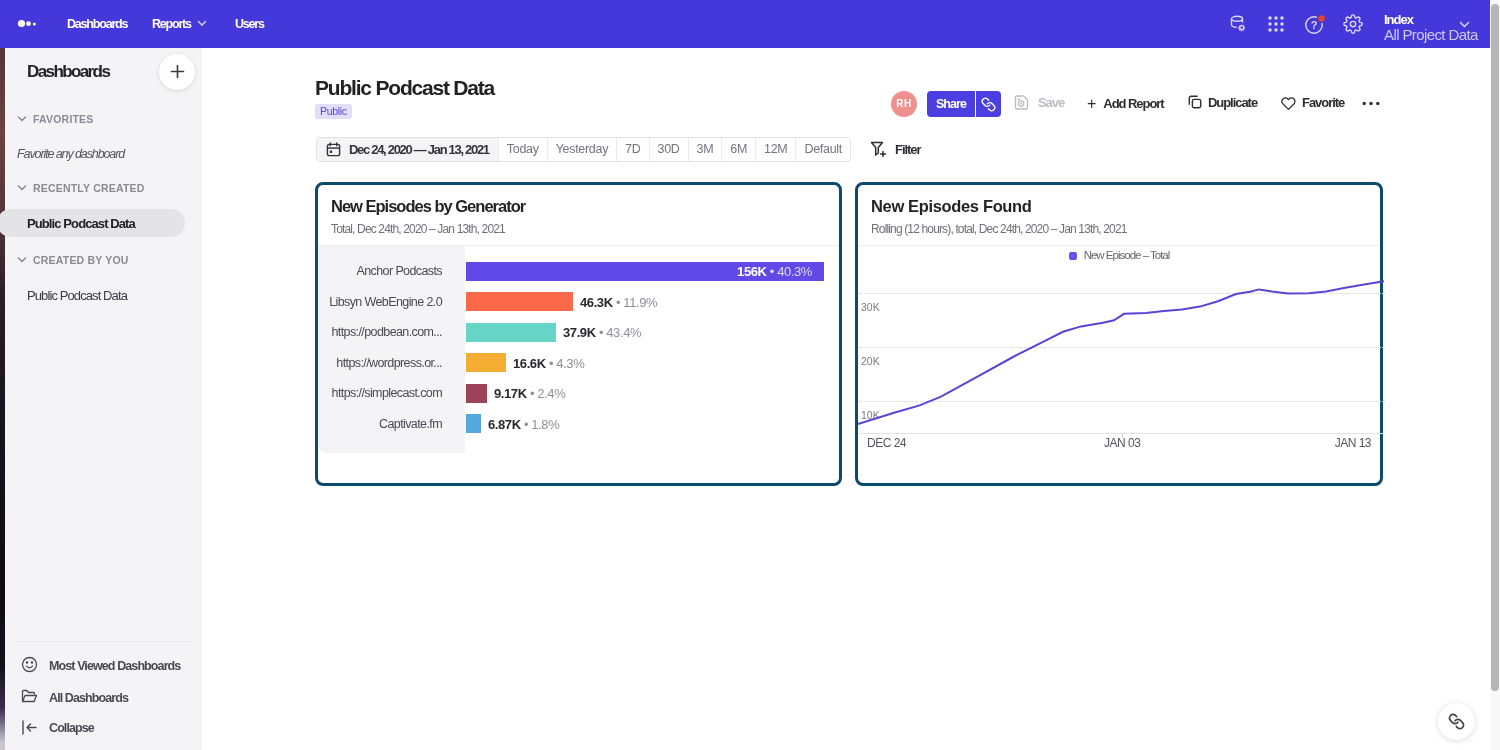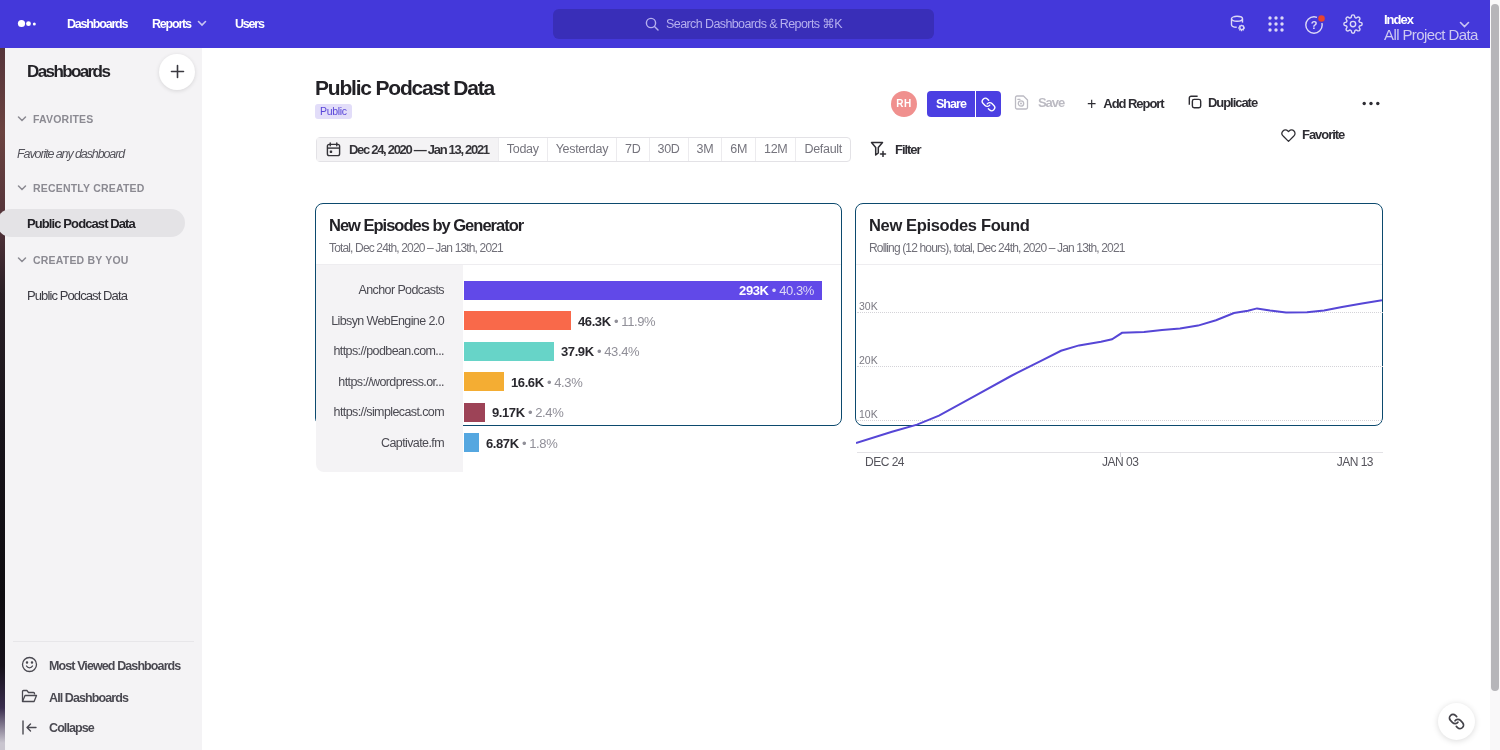--- a/index.html
+++ b/index.html
@@ -37,51 +37,51 @@
 #title { position:absolute; left:315px; top:76px; font-size:21px; font-weight:700; color:#222126; letter-spacing:-1.2px; }
 #pubtag { position:absolute; left:315px; top:104px; height:15px; line-height:15px; padding:0 5px; background:#e2ddf9; color:#5946d9; font-size:10.5px; letter-spacing:-.3px; border-radius:3px; }
 
 
 #avatar { position:absolute; left:891px; top:91px; width:26px; height:26px; border-radius:50%; background:#f0908e; color:#fff; font-size:10px; font-weight:700; text-align:center; line-height:26px; letter-spacing:.5px; }
 #sharebtn { position:absolute; left:927px; top:91px; width:48px; height:26px; background:#4b3fe2; color:#fff; font-size:12.5px; font-weight:700; letter-spacing:-.9px; text-align:center; line-height:26px; border-radius:4px 0 0 4px; }
 #linkseg { position:absolute; left:976px; top:91px; width:25px; height:26px; background:#4b3fe2; border-radius:0 4px 4px 0; }
 #saveb { position:absolute; left:1014px; top:95px; color:#bcbbc3; font-size:13px; font-weight:700; letter-spacing:-1.05px; }
 #addrep { position:absolute; left:1087px; top:95px; color:#2e2d33; font-size:13px; font-weight:700; letter-spacing:-1.05px; }
 #dupb { position:absolute; left:1188px; top:95px; color:#2e2d33; font-size:13px; font-weight:700; letter-spacing:-1.05px; }
-#favb { position:absolute; left:1281px; top:95px; color:#2e2d33; font-size:13px; font-weight:700; letter-spacing:-1.05px;margin-top:32px; }
+#favb { position:absolute; left:1281px; top:95px; color:#2e2d33; font-size:13px; font-weight:700; letter-spacing:-1.05px; }
 #moreb { position:absolute; left:1362px; top:101px; }
 
 
 #daterow { position:absolute; left:316px; top:137px; height:25px; border:1px solid #e3e2e6; border-radius:4px; background:#fff; display:flex; }
 #daterow .seg { height:23px; line-height:23px; font-size:12.5px; color:#75747d; padding:0 8px; letter-spacing:-.3px; border-right:1px solid #ecebee; }
 #daterow .seg#dateseg { background:#f4f3f5; color:#343338; font-weight:700; font-size:13px; padding:0 9px; letter-spacing:-1.3px; }
 #dateseg svg { vertical-align:-3px; margin-right:8px; }
 #filterb { position:absolute; left:870px; top:141px; color:#2e2d33; font-size:13px; font-weight:700; letter-spacing:-1.05px; }
 
 
-.card { position:absolute; top:203px; height:223px; background:#fff; border:1px solid #0c4a6e; border-radius:8px; }
+.card { position:absolute; top:182px; height:304px; background:#fff; border:3px solid #0c4a6e; border-radius:8px; }
 #card1 { left:315px; width:527px; }
 #card2 { left:855px; width:528px; }
 .ctitle { position:absolute; left:13px; top:12px; font-size:16.5px; font-weight:700; color:#232227; letter-spacing:-1px; }
 .csub { position:absolute; left:13px; top:37px; font-size:12px; color:#717079; letter-spacing:-.85px; }
 .cdiv { position:absolute; left:0; top:60px; width:100%; height:1px; background:#eeedf0; }
 
 
 #labcol { position:absolute; left:0; top:61px; width:147px; height:207px; background:#f4f3f5; border-radius:0 0 0 8px; }
 .rowlab { position:absolute; right:397px; font-size:12.5px; color:#4b4a52; white-space:nowrap; letter-spacing:-.6px; }
 .bar { position:absolute; left:147.5px; height:19px; }
 .valtxt { position:absolute; font-size:13px; white-space:nowrap; letter-spacing:-.4px; }
 .valtxt b { color:#2a292f; }
 .valtxt span { color:#908f98; }
 
 
 #legend { position:absolute; left:0; top:64px; width:100%; text-align:center; font-size:11.5px; color:#67666e; letter-spacing:-1px; }
 #legend i { display:inline-block; width:8px; height:8px; background:#6950f0; border-radius:2px; margin-right:7px; vertical-align:-1px; }
 .gline { position:absolute; left:1px; width:526px; border-top:1px dotted #d4d3d8; }
-.ylab { position:absolute; left:3px; font-size:10.5px; color:#7c7b84; }
+.ylab { position:absolute; left:3px; font-size:10.5px; color:#7c7b84;margin-top:20px; }
 #xaxis { position:absolute; left:1px; top:248px; width:526px; height:1px; background:#e3e2e6; }
 .xlab { position:absolute; top:251px; font-size:12px; font-weight:400; color:#55545c; letter-spacing:-.5px; }
 
 
 #fab { position:absolute; left:1438px; top:703px; width:37px; height:37px; border-radius:50%; background:#fff; box-shadow:0 1px 6px rgba(0,0,0,.15); }
 </style>
 </head>
 <body>
 
 <div id="nav">
@@ -89,24 +89,20 @@
     <circle cx="4.5" cy="4.5" r="3.6" fill="#fff"></circle>
       <circle cx="11.5" cy="4.7" r="2.4" fill="#fff"></circle>
       <circle cx="17.3" cy="5" r="1.5" fill="#fff"></circle>
   </svg>
   <div class="link" style="left:67px">Dashboards</div>
   <div class="link" style="left:152px">Reports</div>
   <svg class="abs" style="left:197px;top:20px" width="10" height="7" viewBox="0 0 10 7">
       <path d="M1.5 1.5 L5 5 L8.5 1.5" stroke="#cac5f2" stroke-width="1.6" fill="none" stroke-linecap="round"></path>
     </svg>
   <div class="link" style="left:235px">Users</div>
-  <div id="search"><svg width="14" height="14" viewBox="0 0 14 14">
-        <circle cx="6" cy="6" r="4.6" stroke="#b6b0ef" stroke-width="1.4" fill="none"></circle>
-        <path d="M9.5 9.5 L13 13" stroke="#b6b0ef" stroke-width="1.4" stroke-linecap="round"></path>
-      </svg>Search Dashboards &amp; Reports ⌘K</div>
 
   <svg class="navicon" style="left:1228px" width="20" height="20" viewBox="0 0 20 20" fill="none" stroke="#dcd8f6" stroke-width="1.4">
     <ellipse cx="9" cy="4.8" rx="5.5" ry="2.5"></ellipse>
     <path d="M3.5 4.8 V10.8 C3.5 12.1 5.8 13.2 8.7 13.3"></path>
     <path d="M14.5 4.8 V8.6"></path>
     <circle cx="13.8" cy="13.6" r="2"></circle>
     <path d="M13.5 10.7 v1.2 M13.5 16.1 v1.2 M10.2 14 h1.2 M15.6 14 h1.2 M11.2 11.7 l.9.9 M14.9 15.4 l.9.9 M15.8 11.7 l-.9.9 M12.1 15.4 l-.9.9"></path>
   </svg>
   <svg class="navicon" style="left:1266px" width="20" height="20" viewBox="0 0 20 20" fill="#dcd8f6">
     <circle cx="4" cy="4" r="1.7"></circle>
@@ -244,32 +240,33 @@
   <div class="rowlab" style="top:201px">https://simplecast.com</div>
   <div class="rowlab" style="top:232px">Captivate.fm</div>
 
   <div class="bar" style="top:77px;width:358px;background:#6149e8"></div>
   <div class="bar" style="top:107px;width:107px;background:#f9694a"></div>
   <div class="bar" style="top:138px;width:90px;background:#67d4c8"></div>
   <div class="bar" style="top:168px;width:40px;background:#f4ad33"></div>
   <div class="bar" style="top:199px;width:21px;background:#9d4357"></div>
   <div class="bar" style="top:229px;width:15px;background:#55a7e0"></div>
 
-  <div class="valtxt" style="right:27px;top:79px;color:#fff"><b style="color:#fff">293K</b> <span style="color:#ddd8f6">• 40.3%</span></div>
+  <div class="valtxt" style="right:27px;top:79px;color:#fff"><b style="color:#fff">156K</b> <span style="color:#ddd8f6">• 40.3%</span></div>
   <div class="valtxt" style="left:262px;top:110px"><b>46.3K</b> <span>• 11.9%</span></div>
   <div class="valtxt" style="left:245px;top:140px"><b>37.9K</b> <span>• 43.4%</span></div>
   <div class="valtxt" style="left:195px;top:171px"><b>16.6K</b> <span>• 4.3%</span></div>
   <div class="valtxt" style="left:176px;top:201px"><b>9.17K</b> <span>• 2.4%</span></div>
   <div class="valtxt" style="left:170px;top:232px"><b>6.87K</b> <span>• 1.8%</span></div>
 </div>
 
 <div class="card" id="card2">
   <div class="ctitle" style="letter-spacing:-.35px">New Episodes Found</div>
   <div class="csub">Rolling (12 hours), total, Dec 24th, 2020 – Jan 13th, 2021</div>
   <div class="cdiv"></div>
+  <div id="legend"><i></i>New Episode – Total</div>
   <div class="gline" style="top:108px"></div>
   <div class="gline" style="top:162px"></div>
   <div class="gline" style="top:216px"></div>
   <div class="ylab" style="top:96px">30K</div>
   <div class="ylab" style="top:150px">20K</div>
   <div class="ylab" style="top:204px">10K</div>
   <div id="xaxis"></div>
   <div class="abs" style="left:264px;top:248px;width:1px;height:5px;background:#d4d3d8"></div>
   <div class="xlab" style="left:9px">DEC 24</div>
   <div class="xlab" style="left:246px">JAN 03</div>

